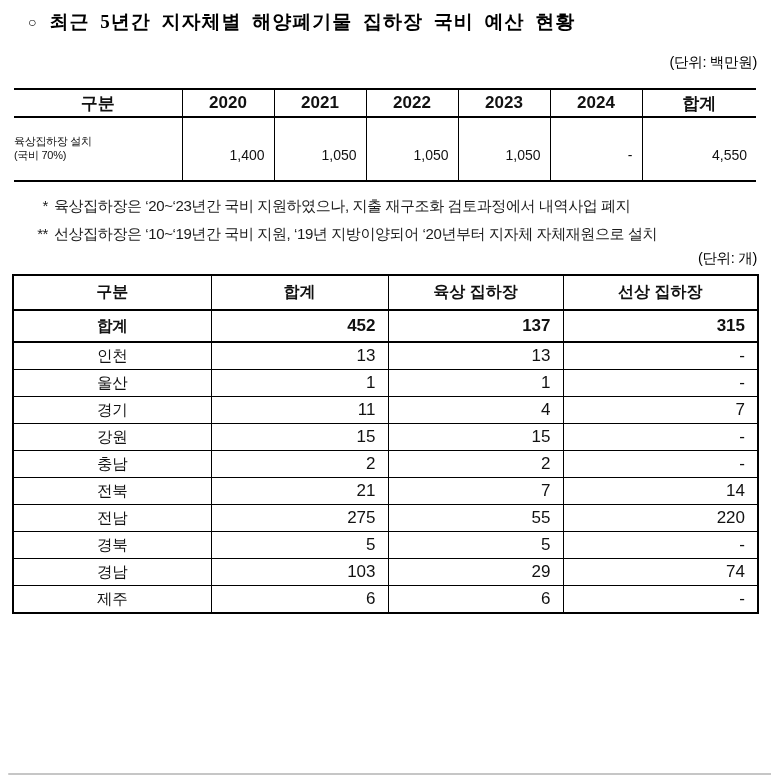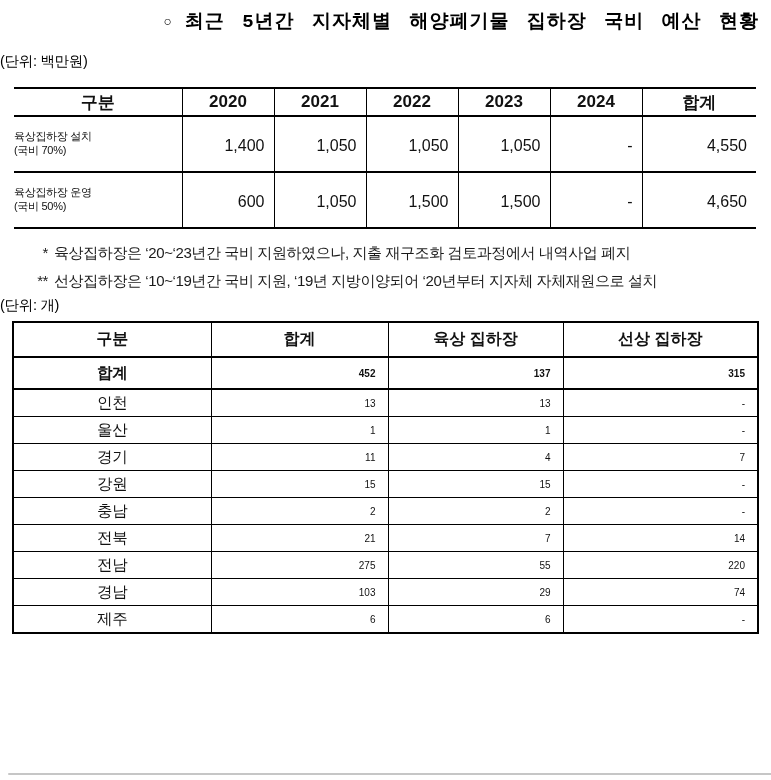--- a/index.html
+++ b/index.html
@@ -8,71 +8,70 @@
     background:#ffffff;
     font-family:"Liberation Sans", sans-serif;
     color:#111111;
     overflow:hidden;
   }
   .doc { position:relative; width:771px; height:780px; }
 
   
   .title {
     margin:6px 12px 0 28px;
-    font-family:Liberation Mono, monospace;
+    font-family:Liberation Serif, serif;
     font-weight:bold;
     font-size:19px;
     line-height:32px;
     letter-spacing:1px;
     word-spacing:5px;
     color:#000;
     white-space:nowrap;
-    text-align:right;
   }
   .title .bullet {
     display:inline-block;
     font-size:14px;
     margin-right:13px;
     transform:translateY(-1px);
     letter-spacing:0;
   }
   .title2 { margin-top:46px; }
 
   
   .unit {
     margin:12px 14px 0 0;
-    text-align:left;
+    text-align:right;
     font-size:14.5px;
     line-height:20px;
     color:#000;
     letter-spacing:-0.3px;
   }
   .unit2 { margin-top:0; }
 
   
   table { border-collapse:collapse; table-layout:fixed; }
   .t1 { margin:16px 0 0 14px; width:742px; }
   .t1 tr > * { border-bottom:2.5px solid #000; background:#fff; }
   .t1 thead th { border-top:2.5px solid #000; height:26px; font-size:17px; font-weight:bold; text-align:center; padding:0; }
   .t1 tr > * + * { border-left:1.5px solid #000; }
   .t1 tbody th {
     height:50px; font-weight:normal; font-size:11px;
     line-height:1.25; text-align:left; padding:0; letter-spacing:-0.3px;
   }
-  .t1 tbody td { height:50px; font-size:16px; text-align:right; padding:4px 9px 0 0; }
+  .t1 tbody td { height:50px; font-size:14px; text-align:right; padding:12px 9px 0 0; }
 
   
   .t2 { margin:6px 0 0 12px; width:745px; border:2.5px solid #000; }
   .t2 tr > * { border:1px solid #000; background:#fff; padding:0; }
   .t2 tr > * + * { border-left:1.5px solid #000; }
   .t2 thead th { height:33px; border-bottom:2.5px solid #000; font-size:16px; font-weight:bold; text-align:center; }
   .t2 tr.total > * { height:30px; border-bottom:2.5px solid #000; font-weight:bold; }
   .t2 tbody th { font-size:15.5px; font-weight:normal; text-align:center; height:26px; letter-spacing:-0.3px; }
   .t2 tr.total > th { font-weight:bold; }
-  .t2 tbody td { font-size:10px; text-align:right; padding-right:12px; height:26px; }
+  .t2 tbody td { font-size:17px; text-align:right; padding-right:12px; height:26px; }
 
   
   .footnotes { margin:10px 0 0 0; }
   .footnote { display:flex; font-size:15px; line-height:28px; color:#1a1a1a; letter-spacing:-0.4px; white-space:nowrap; }
   .footnote .marker { flex:none; width:48px; text-align:right; padding-right:6px; }
 
   
   .bottom-line-1 {
     position:absolute; top:767px; left:8px; right:0; height:2px;
     background:#c6c6c6; border-top-left-radius:3px; border-bottom-left-radius:3px;
@@ -115,32 +114,20 @@
         <th>
           <div>육상집하장 설치</div>
           <div>(국비 70%)</div>
         </th>
         <td>1,400</td>
         <td>1,050</td>
         <td>1,050</td>
         <td>1,050</td>
         <td>-</td>
         <td>4,550</td>
-      </tr>
-      <tr>
-        <th>
-          <div>육상집하장 운영</div>
-          <div>(국비 50%)</div>
-        </th>
-        <td>600</td>
-        <td>1,050</td>
-        <td>1,500</td>
-        <td>1,500</td>
-        <td>-</td>
-        <td>4,650</td>
       </tr>
     </tbody>
   </table>
 
   <div class="footnotes">
     <div class="footnote">
       <span class="marker">*</span>
       <span>육상집하장은 ‘20~‘23년간 국비 지원하였으나, 지출 재구조화 검토과정에서 내역사업 폐지</span>
     </div>
     <div class="footnote">
@@ -210,20 +197,26 @@
         <td>7</td>
         <td>14</td>
       </tr>
       <tr>
         <th>전남</th>
         <td>275</td>
         <td>55</td>
         <td>220</td>
       </tr>
       <tr>
+        <th>경북</th>
+        <td>5</td>
+        <td>5</td>
+        <td>-</td>
+      </tr>
+      <tr>
         <th>경남</th>
         <td>103</td>
         <td>29</td>
         <td>74</td>
       </tr>
       <tr>
         <th>제주</th>
         <td>6</td>
         <td>6</td>
         <td>-</td>

